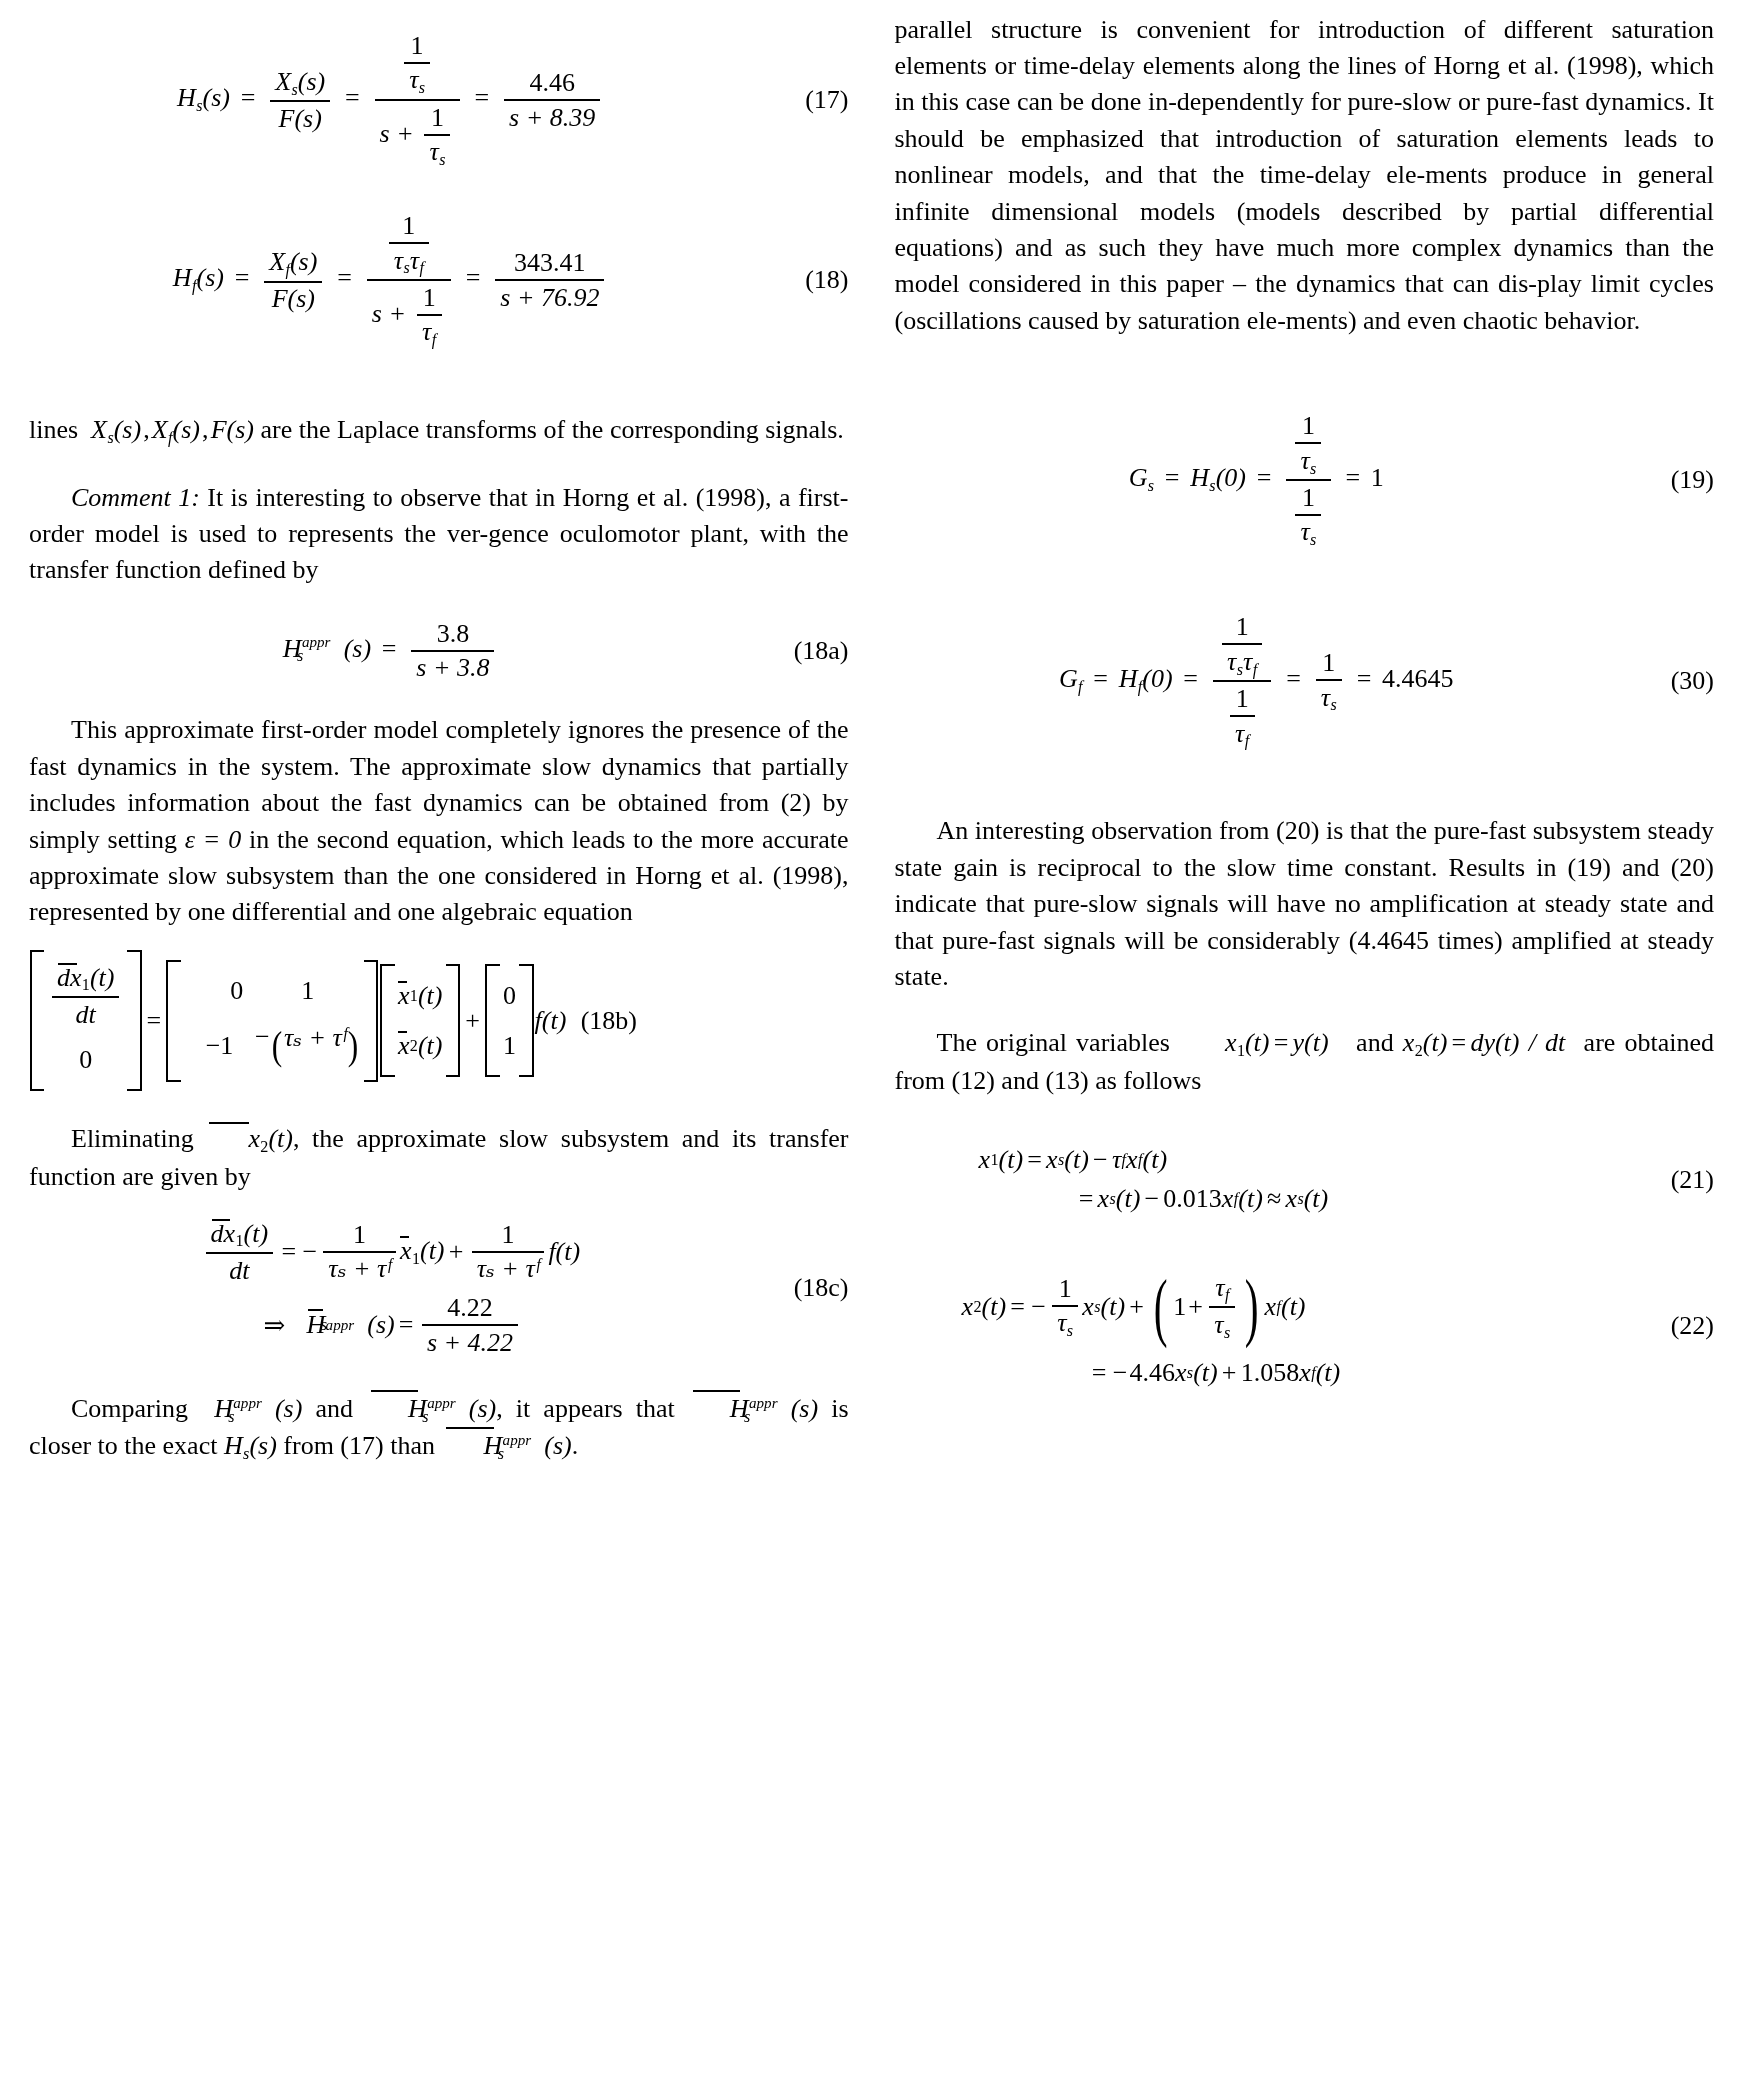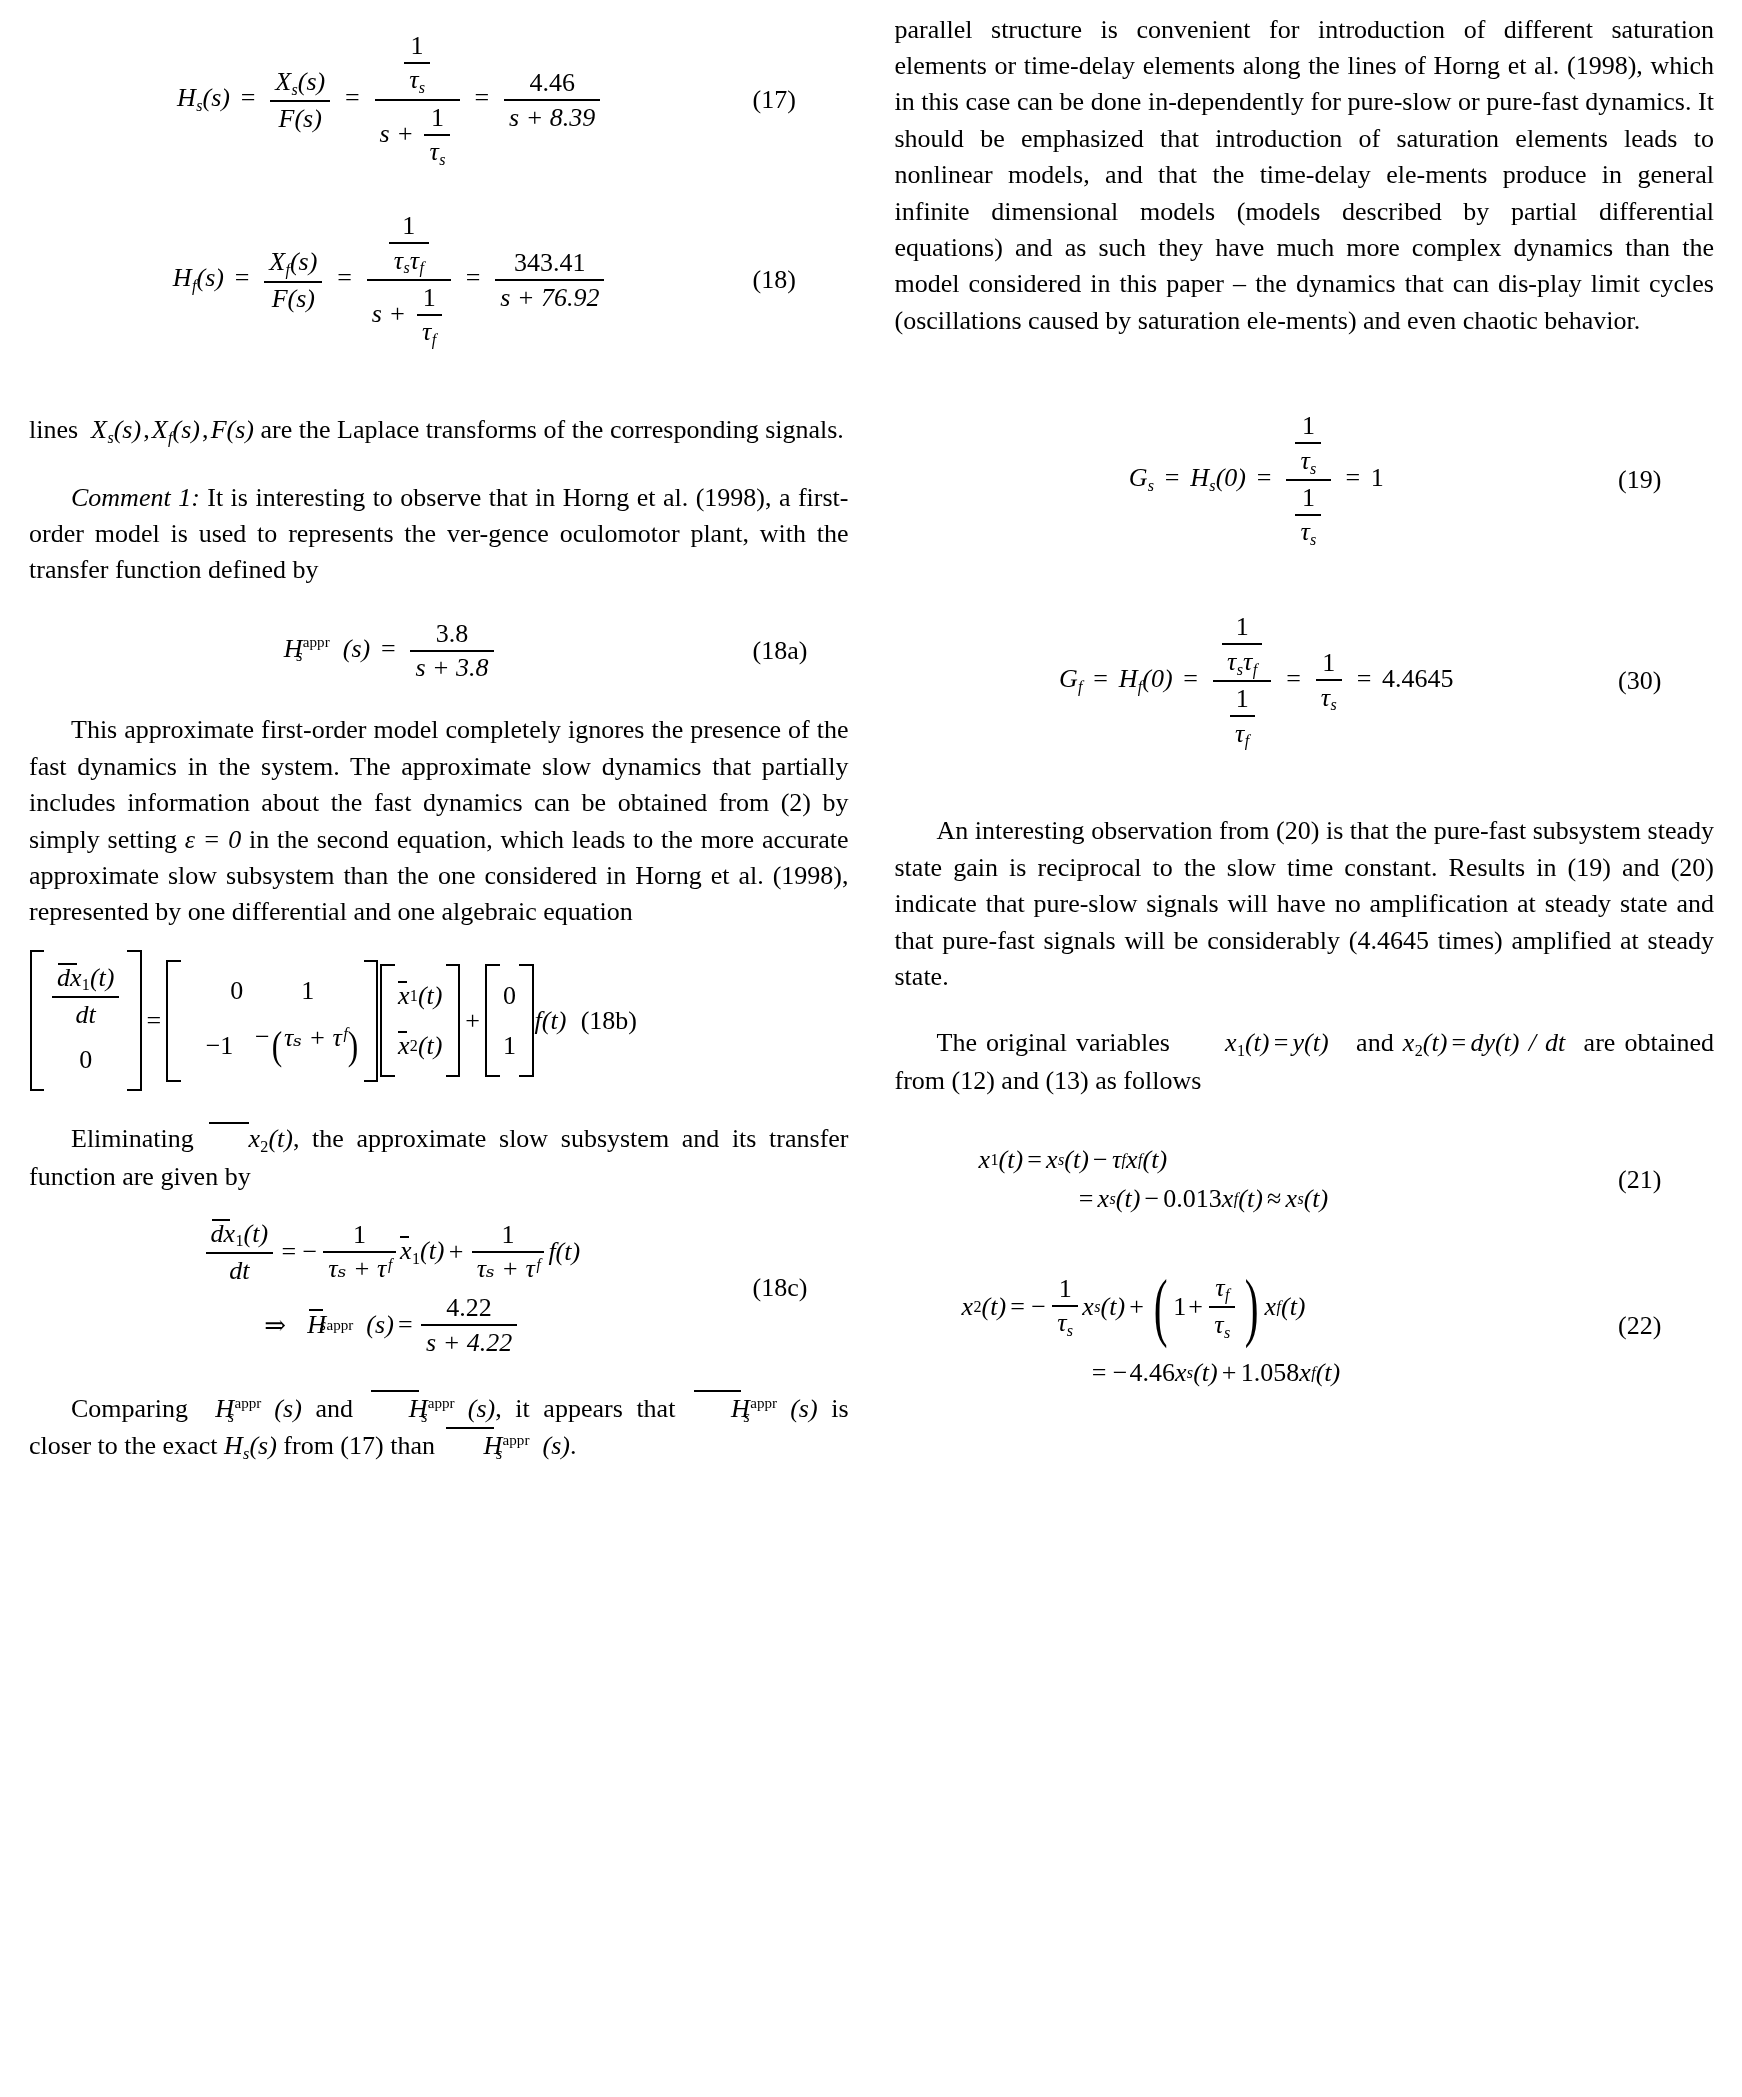--- a/index.html
+++ b/index.html
@@ -52,20 +52,21 @@
     display: flex;
     flex-direction: row;
     align-items: center;
     justify-content: center;
     font-size: 26px;
   }
   .eq-tag {
     flex: 0 0 auto;
     font-size: 26px;
     width: 96px;
+    text-align: right;
     white-space: nowrap;
   }
   .spacer-s  { height: 19.3px; }
   .spacer-m  { height: 30px; }
   .spacer-l  { height: 42px; }
   .spacer-xl { height: 63px; }
 
   
   .mi { font-style: italic; font-family: "Liberation Serif","DejaVu Serif",serif; }
   .mn { font-style: normal; }
@@ -73,20 +74,21 @@
   .mo.tight { padding: 0 2.1px; }
   .sub {
     font-size: 0.62em;
     vertical-align: -0.30em;
     font-style: italic;
     padding-left: 0.4px;
   }
   .sup {
     font-size: 0.58em;
     vertical-align: 0.62em;
+    font-style: italic;
     padding-left: 0.4px;
   }
   .subn { font-style: normal; }
   .frac {
     display: inline-flex;
     flex-direction: column;
     align-items: center;
     vertical-align: middle;
     margin: 0 4.2px;
     line-height: 1.12;

